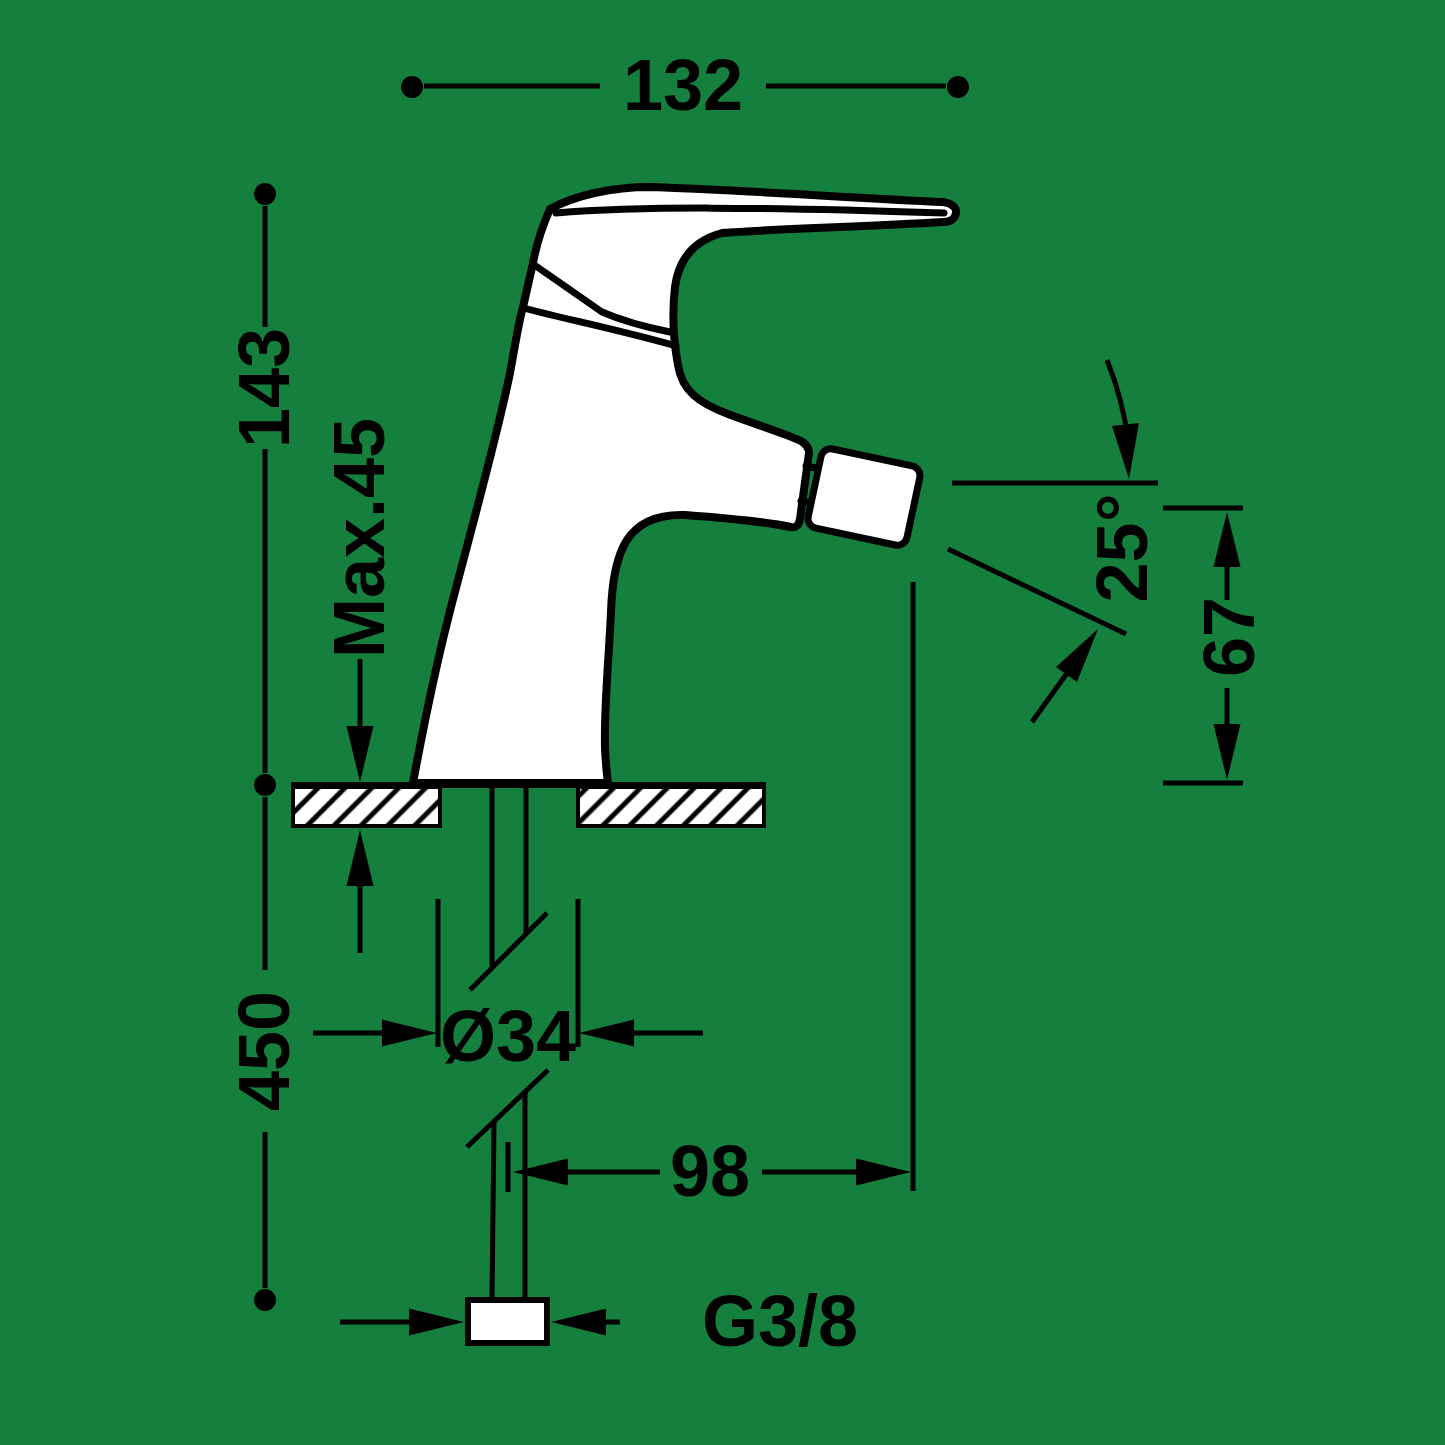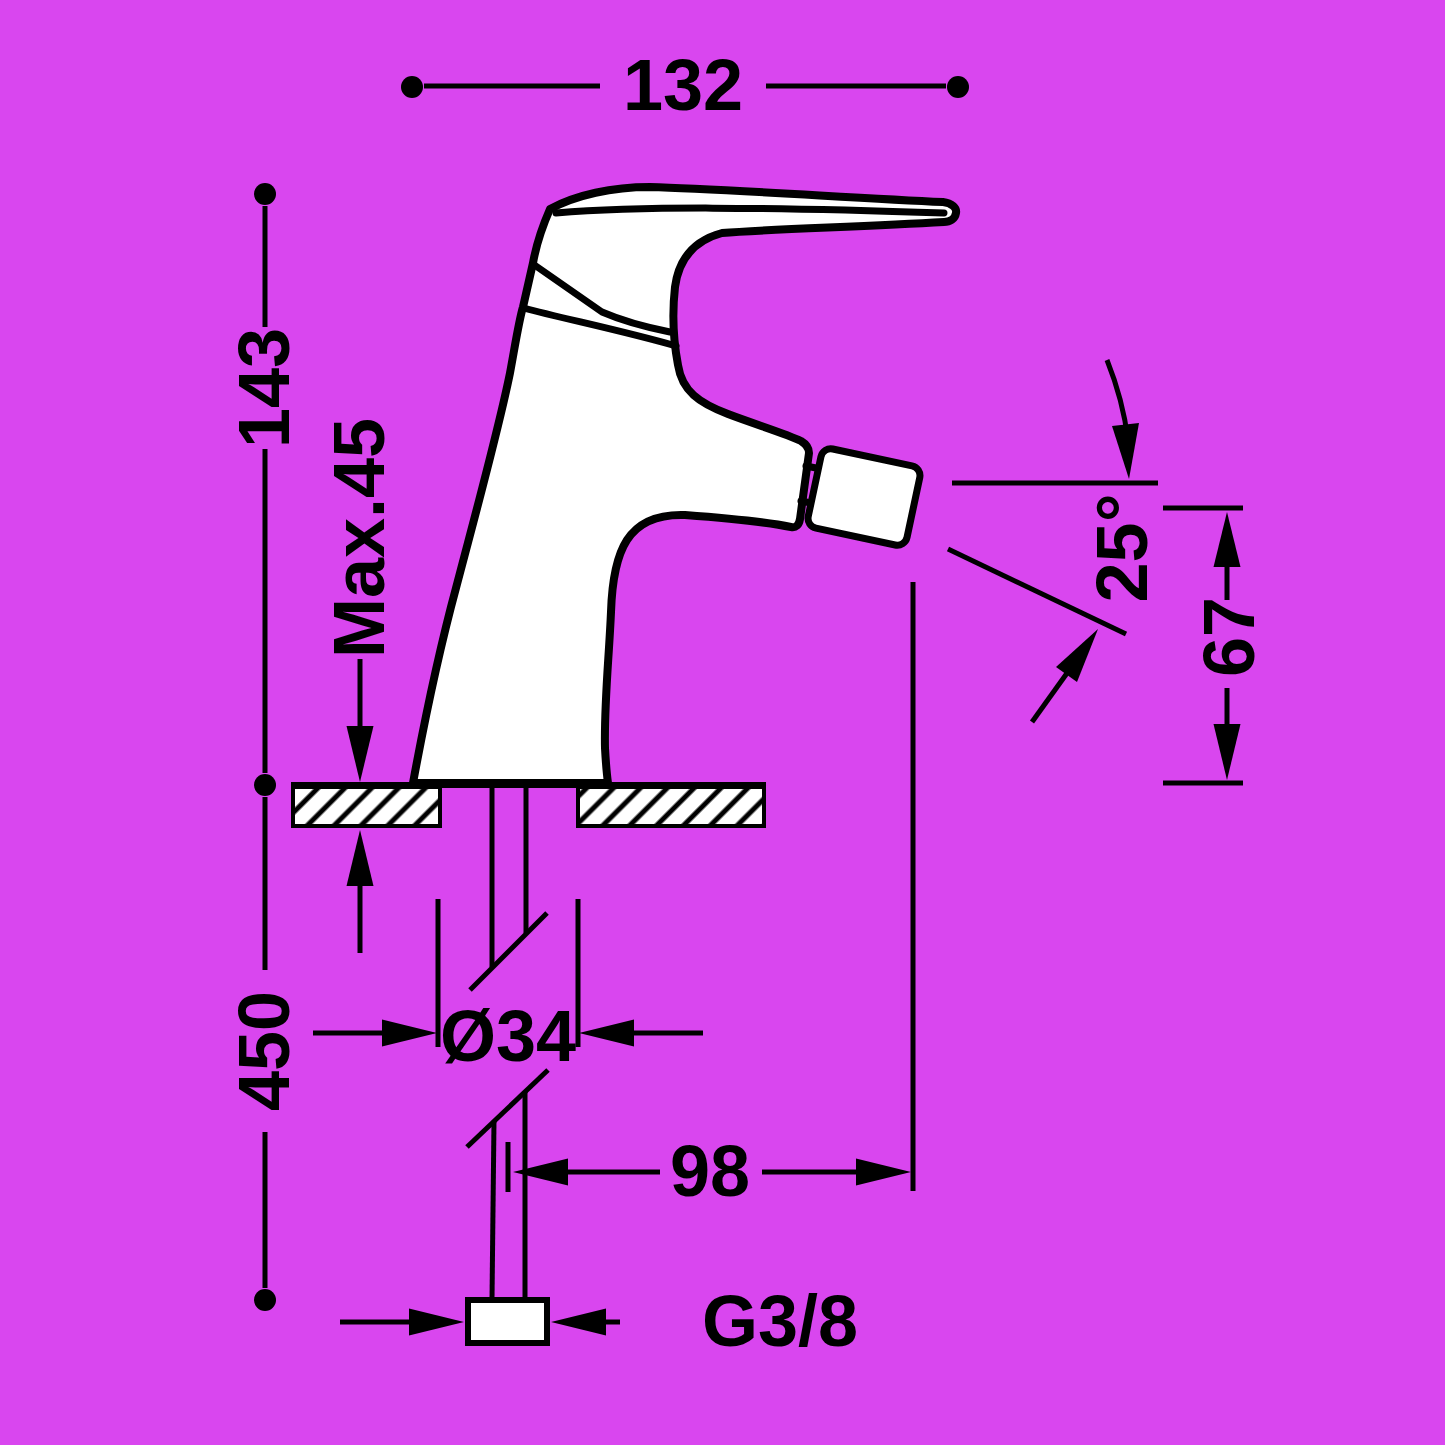--- a/index.html
+++ b/index.html
@@ -1,16 +1,16 @@
 <!DOCTYPE html>
 <html><head>
 <meta charset="utf-8">
 <style>
   html,body{margin:0;padding:0;background:#ffffff;}
-  .stage{position:relative;width:1445px;height:1445px;background:#d946ef;overflow:hidden;
+  .stage{position:relative;width:1445px;height:1445px;background:#15803d;overflow:hidden;
          font-family:"Liberation Sans", sans-serif;}
   svg{position:absolute;left:0;top:0;}
   text{font-family:"Liberation Sans","DejaVu Sans",sans-serif;font-weight:bold;font-size:72px;fill:#000;}
   .dimline{stroke:#000;stroke-width:5;fill:none;}
   .thinline{stroke:#000;stroke-width:5;fill:none;}
   .outline{stroke:#000;stroke-width:8;fill:#ffffff;stroke-linejoin:round;stroke-linecap:round;}
   .seam{stroke:#000;stroke-width:7;fill:none;stroke-linecap:round;}
   .arrow{fill:#000;stroke:none;}
   .dot{fill:#000;stroke:none;}
 </style>

